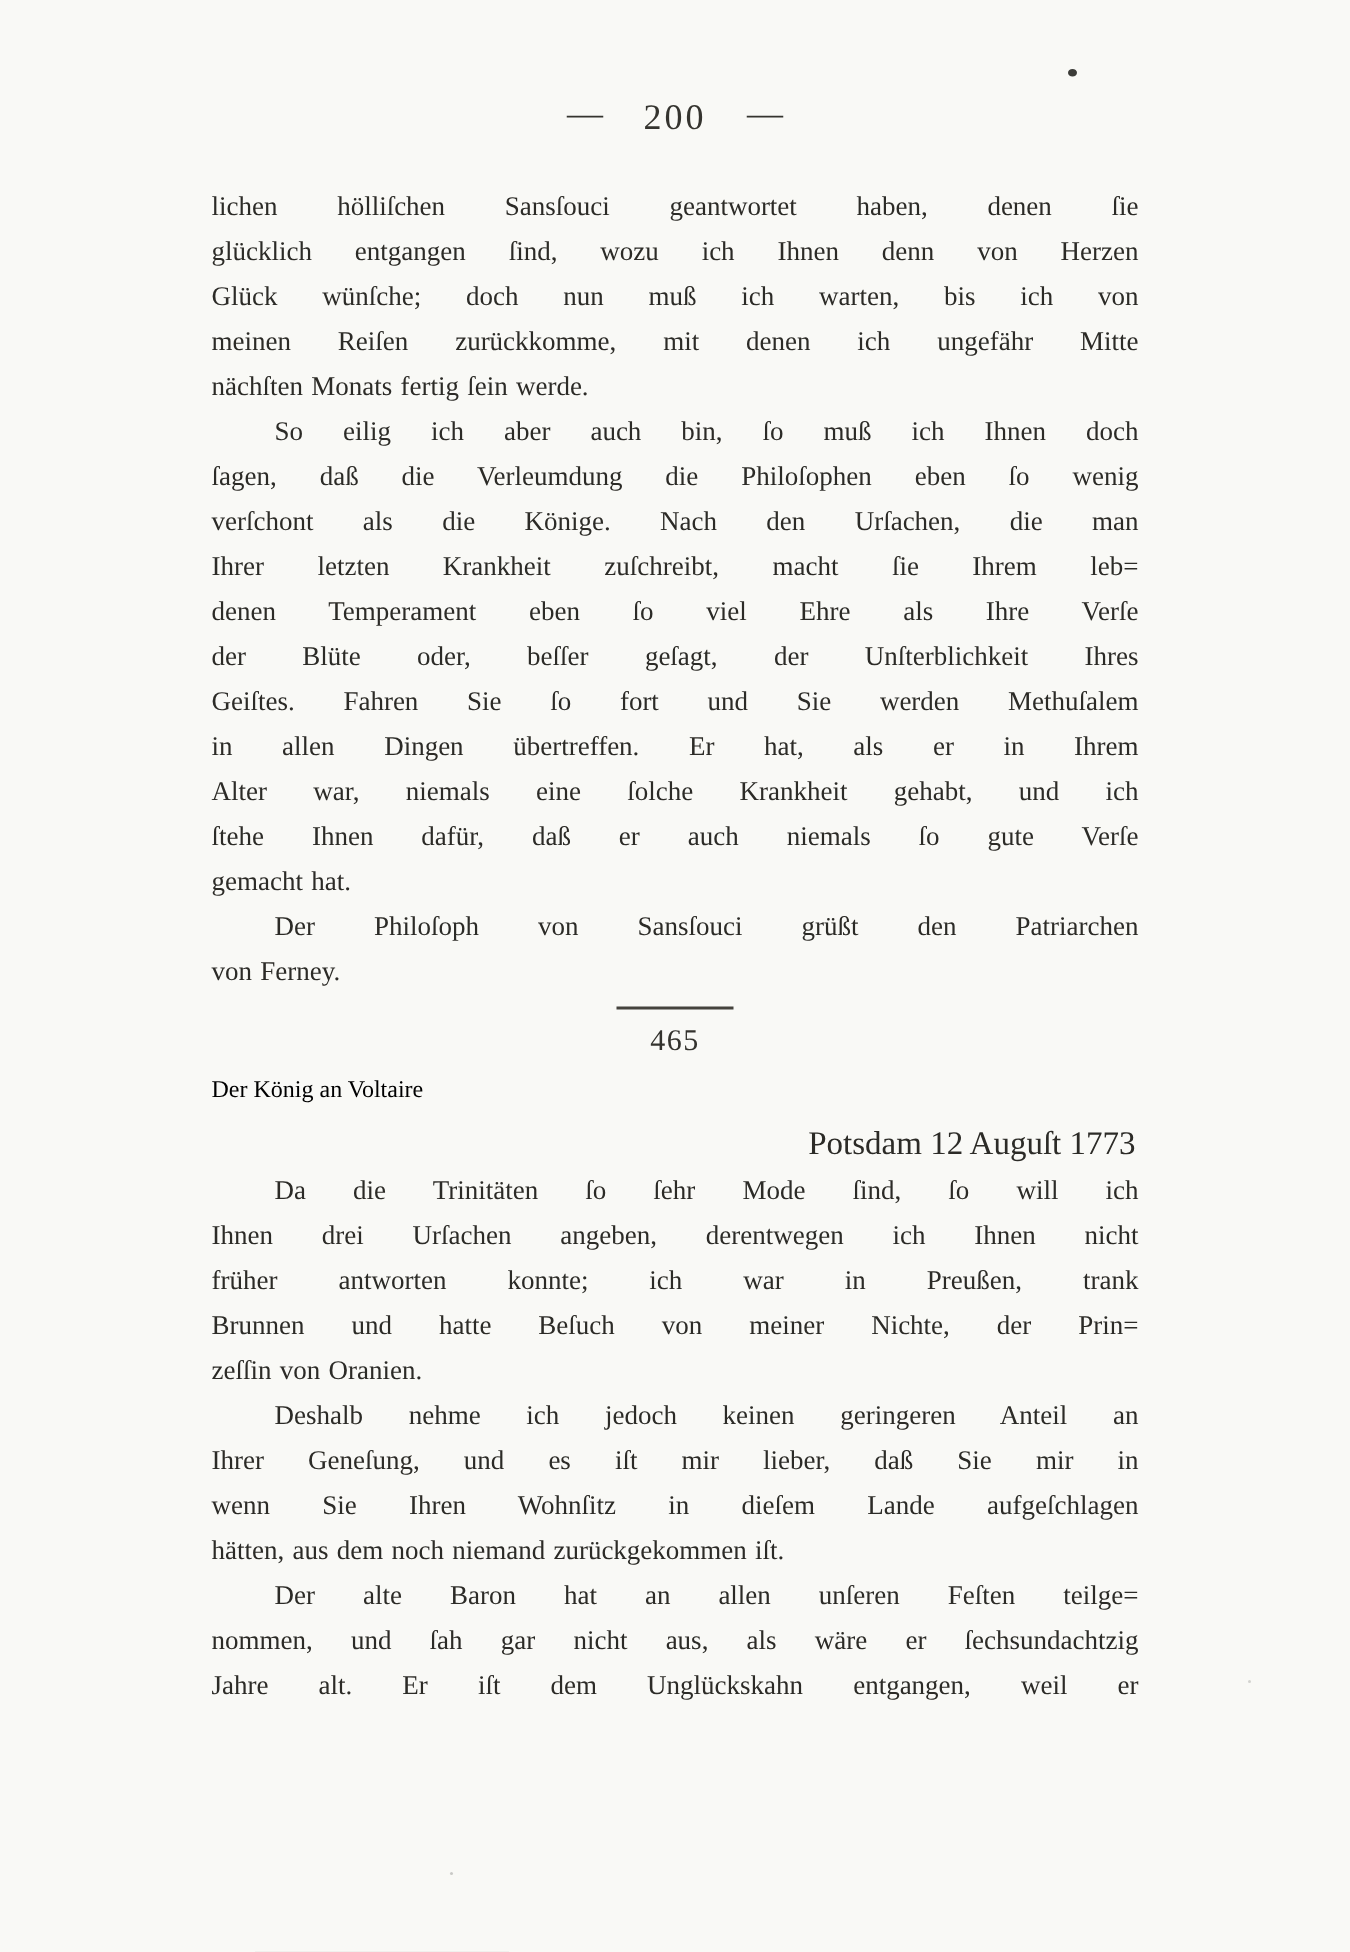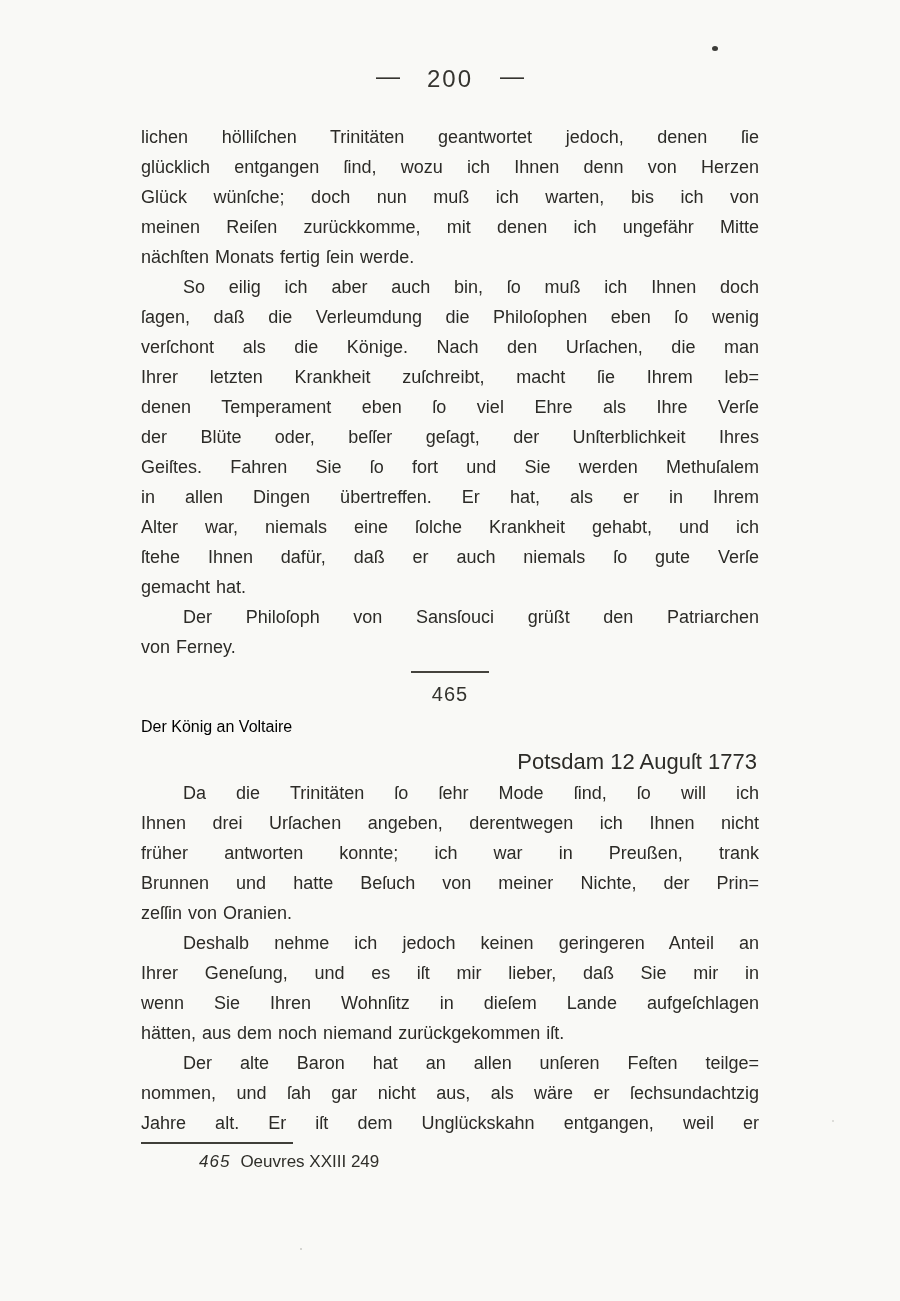--- a/index.html
+++ b/index.html
@@ -3,21 +3,21 @@
 <meta charset="utf-8">
 <title>Scanned book page 200</title>
 <style>
   html,body{margin:0;padding:0;background:#e9e9e6;}
   .page{
     position:relative;
     width:900px;height:1301px;
     margin:0 auto;
     background:#f9f9f6;
     color:#2c2b27;
-    font-family:Liberation Sans, sans-serif;
+    font-family:Liberation Serif, serif;
     overflow:hidden;
   }
   
   .running-header{
     position:absolute;top:64px;left:141px;width:618px;
     text-align:center;font-size:24px;line-height:30px;
     color:#35342f;
   }
   .running-header .dash{display:inline-block;margin:0 27px;transform:translateY(-3px);}
   .running-header .pageno{letter-spacing:2px;}
@@ -63,21 +63,21 @@
 
 <div class="page">
 
   <div class="running-header">
     <span class="dash">—</span><span class="pageno">200</span><span class="dash">—</span>
   </div>
 
   <div class="page-body">
     <div id="blocks">
         <div class="paragraph">
-          <div class="line">lichen hölliſchen Trinitäten geantwortet jedoch, denen ſie</div>
+          <div class="line">lichen hölliſchen Sansſouci geantwortet haben, denen ſie</div>
           <div class="line">glücklich entgangen ſind, wozu ich Ihnen denn von Herzen</div>
           <div class="line">Glück wünſche; doch nun muß ich warten, bis ich von</div>
           <div class="line">meinen Reiſen zurückkomme, mit denen ich ungefähr Mitte</div>
           <div class="line endline">nächſten Monats fertig ſein werde.</div>
         </div>
         <div class="paragraph">
           <div class="line indent">So eilig ich aber auch bin, ſo muß ich Ihnen doch</div>
           <div class="line">ſagen, daß die Verleumdung die Philoſophen eben ſo wenig</div>
           <div class="line">verſchont als die Könige. Nach den Urſachen, die man</div>
           <div class="line">Ihrer letzten Krankheit zuſchreibt, macht ſie Ihrem leb=</div>
@@ -110,25 +110,19 @@
           <div class="line">wenn Sie Ihren Wohnſitz in dieſem Lande aufgeſchlagen</div>
           <div class="line endline">hätten, aus dem noch niemand zurückgekommen iſt.</div>
         </div>
         <div class="paragraph">
           <div class="line indent">Der alte Baron hat an allen unſeren Feſten teilge=</div>
           <div class="line">nommen, und ſah gar nicht aus, als wäre er ſechsundachtzig</div>
           <div class="line">Jahre alt. Er iſt dem Unglückskahn entgangen, weil er</div>
         </div>
       </div>
 
-    <div class="footnote">
-      <div class="footnote-rule"></div>
-      <div class="footnote-line">
-        <span class="footnote-number">465</span><span>Oeuvres XXIII 249</span>
-      </div>
-    </div>
   </div>
 
   <div class="speck s1"></div>
   <div class="speck s2"></div>
   <div class="speck s3"></div>
 
 </div>
 
 </body></html>

